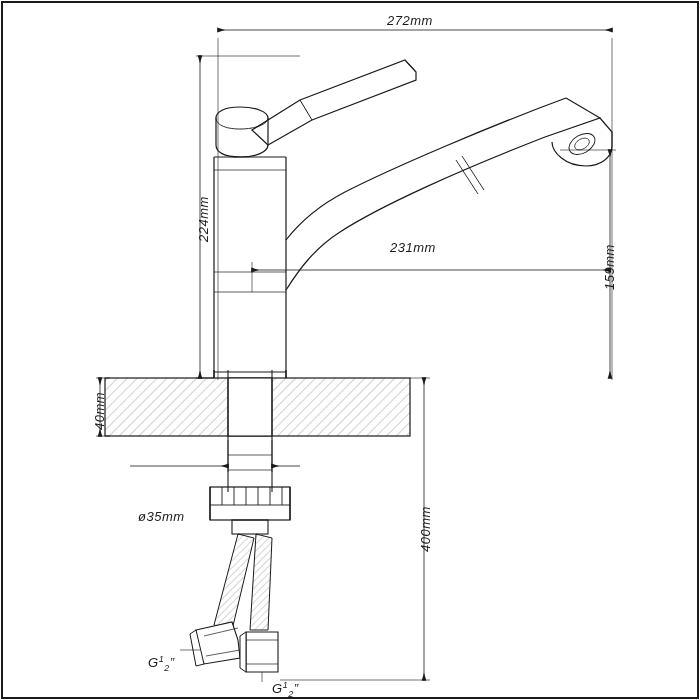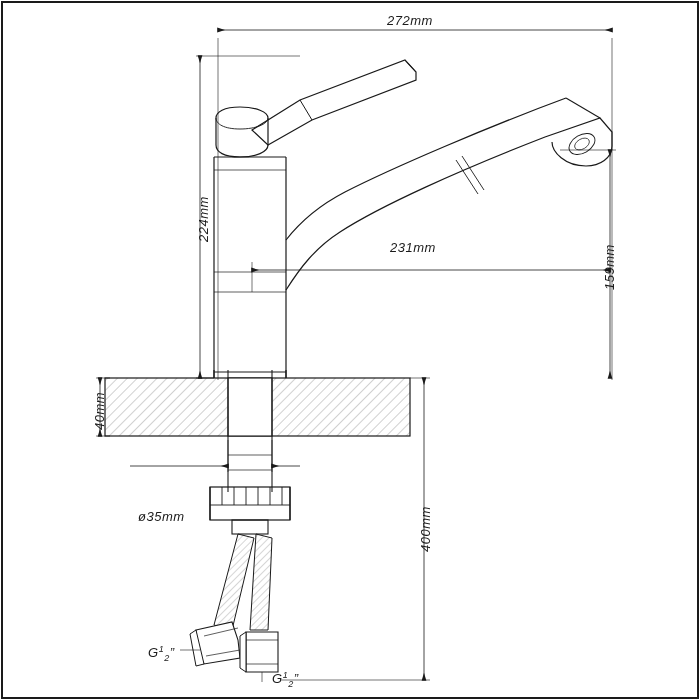--- a/index.html
+++ b/index.html
@@ -29,20 +29,21 @@
     font-size: 13px;
     color: #1a1a1a;
     white-space: nowrap;
     letter-spacing: 0.5px;
   }
   .vert {
     transform-origin: 0 0;
   }
   .thread-label {
     font-size: 13px;
+    margin-top: 10px;
   }
   .thread-label sup {
     font-size: 9px;
     vertical-align: super;
   }
   .thread-label sub {
     font-size: 9px;
     vertical-align: sub;
   }
 </style>

